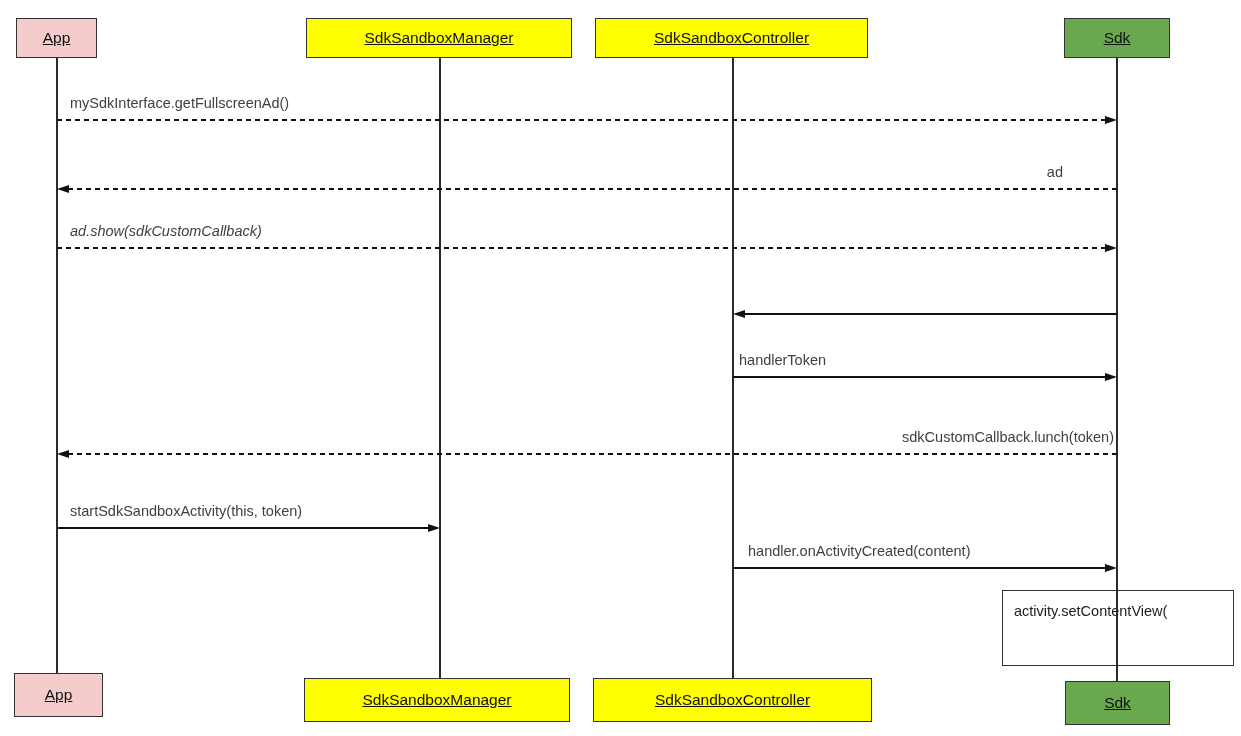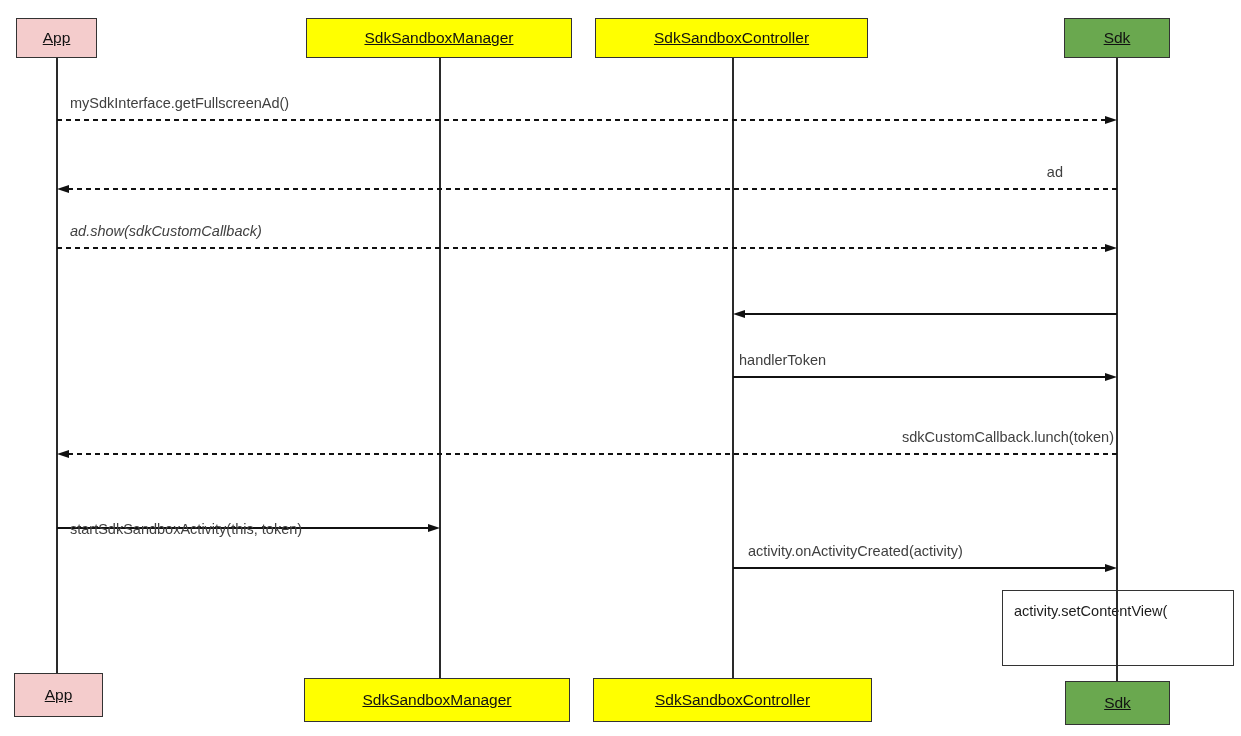--- a/index.html
+++ b/index.html
@@ -72,17 +72,17 @@
     <div class="msg-line solid" style="left: 744px; top: 313.2px; width: 373px;"></div>
     <div class="arrowhead left" style="top: 309.5px; left: 733px;"></div>
     <div class="msg-line solid" style="left: 733px; top: 376.2px; width: 373px;"></div>
     <div class="arrowhead right" style="top: 372.5px; left: 1105px;"></div>
     <div class="msg-label" style="top: 352px; left: 739px;">handlerToken</div>
     <div class="msg-line dashed" style="left: 68px; top: 453.2px; width: 1049px;"></div>
     <div class="arrowhead left" style="top: 449.5px; left: 57px;"></div>
     <div class="msg-label" style="top: 429px; right: 127px; text-align: right;">sdkCustomCallback.lunch(token)</div>
     <div class="msg-line solid" style="left: 57px; top: 527.2px; width: 372px;"></div>
     <div class="arrowhead right" style="top: 523.5px; left: 428px;"></div>
-    <div class="msg-label" style="top: 503px; left: 70px; margin-top: 18px;">startSdkSandboxActivity(this, token)</div>
+    <div class="msg-label" style="top: 503px; left: 70px;">startSdkSandboxActivity(this, token)</div>
     <div class="msg-line solid" style="left: 733px; top: 567.2px; width: 373px;"></div>
     <div class="arrowhead right" style="top: 563.5px; left: 1105px;"></div>
-    <div class="msg-label" style="top: 543px; left: 748px;">activity.onActivityCreated(activity)</div>
+    <div class="msg-label" style="top: 543px; left: 748px;">handler.onActivityCreated(content)</div>
   </div>
 
 </body></html>

